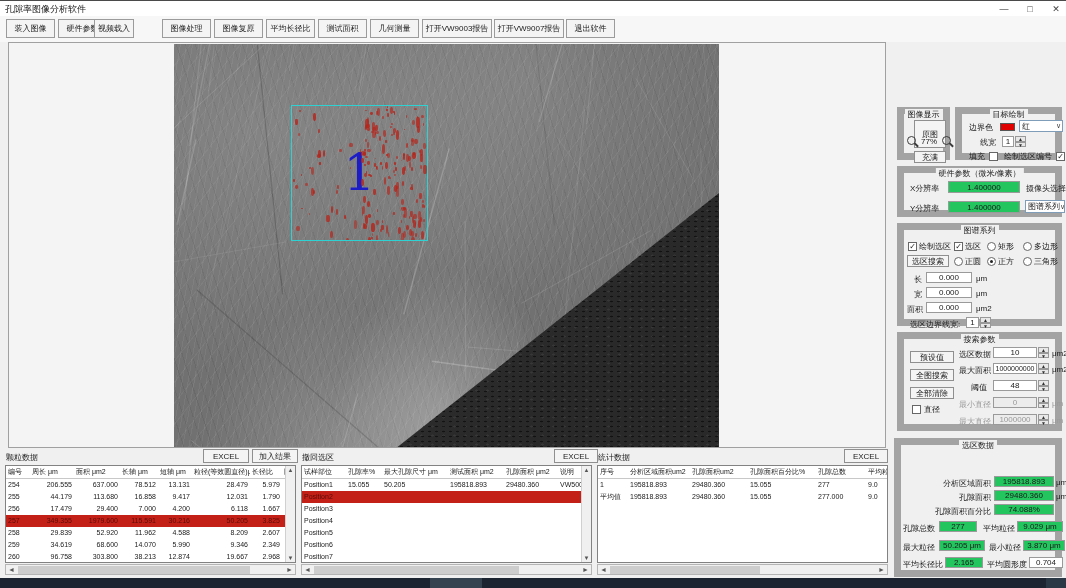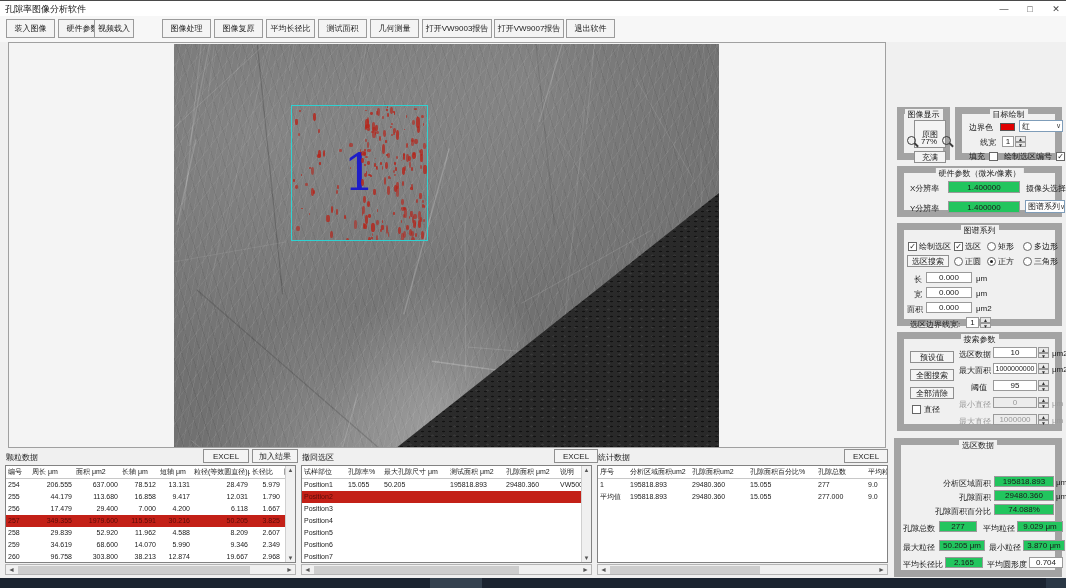--- a/index.html
+++ b/index.html
@@ -437,21 +437,21 @@
     </div>
   <div class="lbl" style="left:148px;top:10px;">μm2</div>
   <div class="lbl" style="left:55px;top:26px;">最大面积</div>
   <div class="field white" style="left:89px;top:24px;width:44px;height:11px;font-size:7px;">1000000000</div>
   <div class="spin" style="left:134px;top:24px;height:11px;">
       <div>▲</div>
       <div>▼</div>
     </div>
   <div class="lbl" style="left:148px;top:26px;">μm2</div>
   <div class="lbl" style="left:67px;top:43px;">阈值</div>
-  <div class="field white" style="left:89px;top:41px;width:44px;height:11px;">95</div>
+  <div class="field white" style="left:89px;top:41px;width:44px;height:11px;">48</div>
   <div class="spin" style="left:134px;top:41px;height:11px;">
       <div>▲</div>
       <div>▼</div>
     </div>
   <div class="chk" style="left:8px;top:66px;"></div>
   <div class="lbl" style="left:20px;top:65px;">直径</div>
   <div class="lbl" style="left:55px;top:60px;color:#9a9a9a;">最小直径</div>
   <div class="field dis" style="left:89px;top:58px;width:44px;height:11px;">0</div>
   <div class="spin" style="left:134px;top:58px;height:11px;">
       <div>▲</div>

